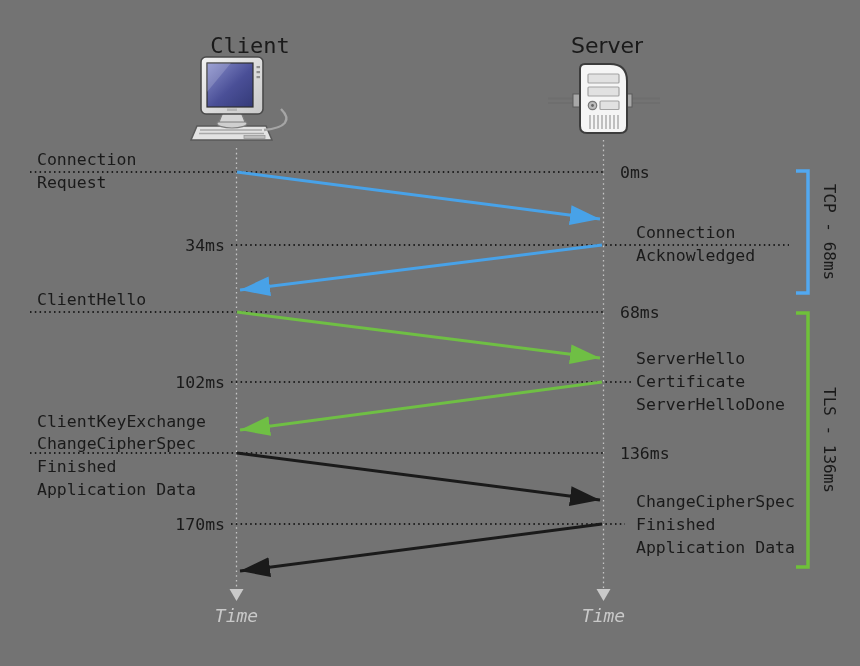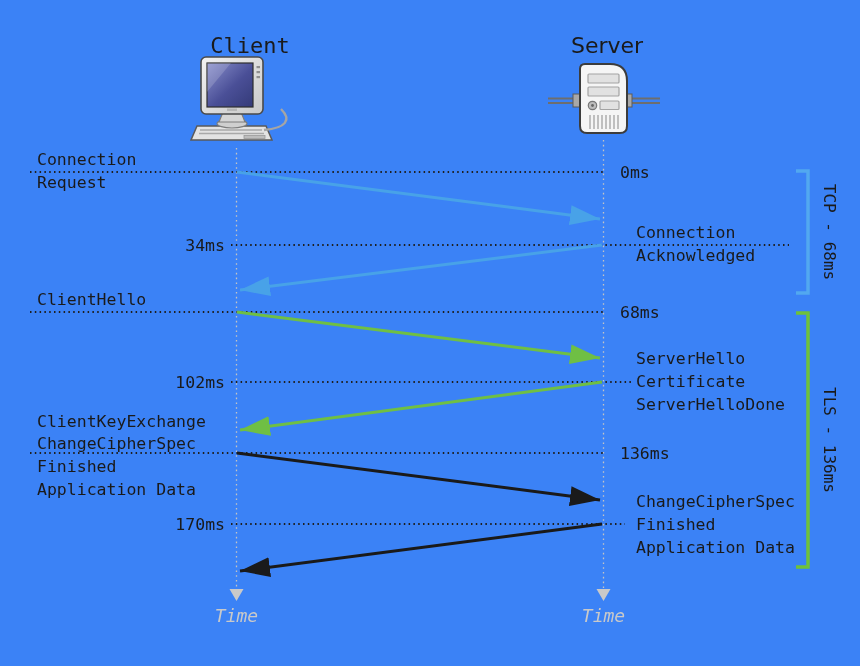--- a/index.html
+++ b/index.html
@@ -1,16 +1,16 @@
 <!DOCTYPE html>
 <html><head>
 <meta charset="utf-8">
 <style>
   html,body{margin:0;padding:0;background:#f7f7f7;}
-  .stage{position:relative;width:860px;height:666px;background:#3b82f6;overflow:hidden;}
+  .stage{position:relative;width:860px;height:666px;background:#737373;overflow:hidden;}
   svg{position:absolute;left:0;top:0;}
   .lbl{font:16.5px "DejaVu Sans Mono","Liberation Mono",monospace;fill:#1a1a1a;}
   .title-mono{font:22px "DejaVu Sans Mono","Liberation Mono",monospace;fill:#1a1a1a;}
   .title-sans{font:22px "DejaVu Sans","Liberation Sans",sans-serif;fill:#1a1a1a;}
   .phase-lbl{font:16px "DejaVu Sans Mono","Liberation Mono",monospace;fill:#1a1a1a;}
   .time-lbl{font:italic 18px "DejaVu Sans Mono","Liberation Mono",monospace;fill:#c9c9c9;}
   .evline{stroke:#1f1f1f;stroke-width:1.8;stroke-dasharray:1.5 3.3;fill:none;}
   .lifeline{stroke:#c4c4c4;stroke-width:1.3;stroke-dasharray:1.6 3.2;fill:none;}
   .msg{fill:none;stroke-width:3;}
   .bracket{fill:none;stroke-width:3.5;}

